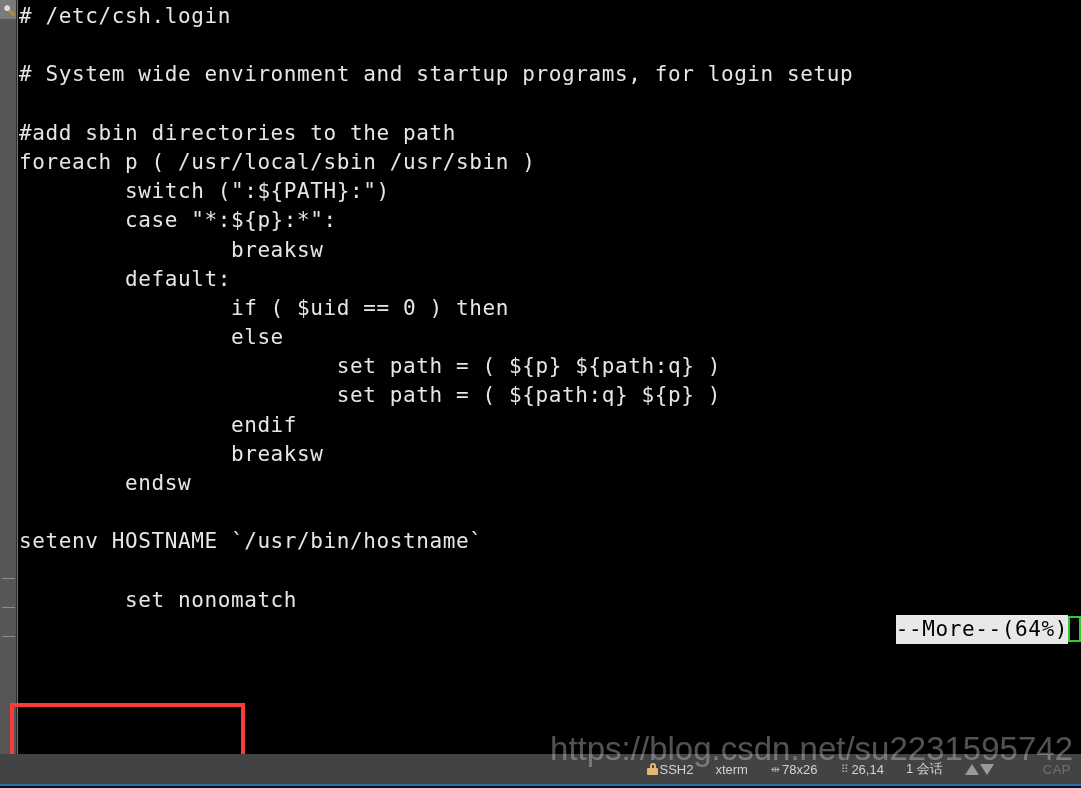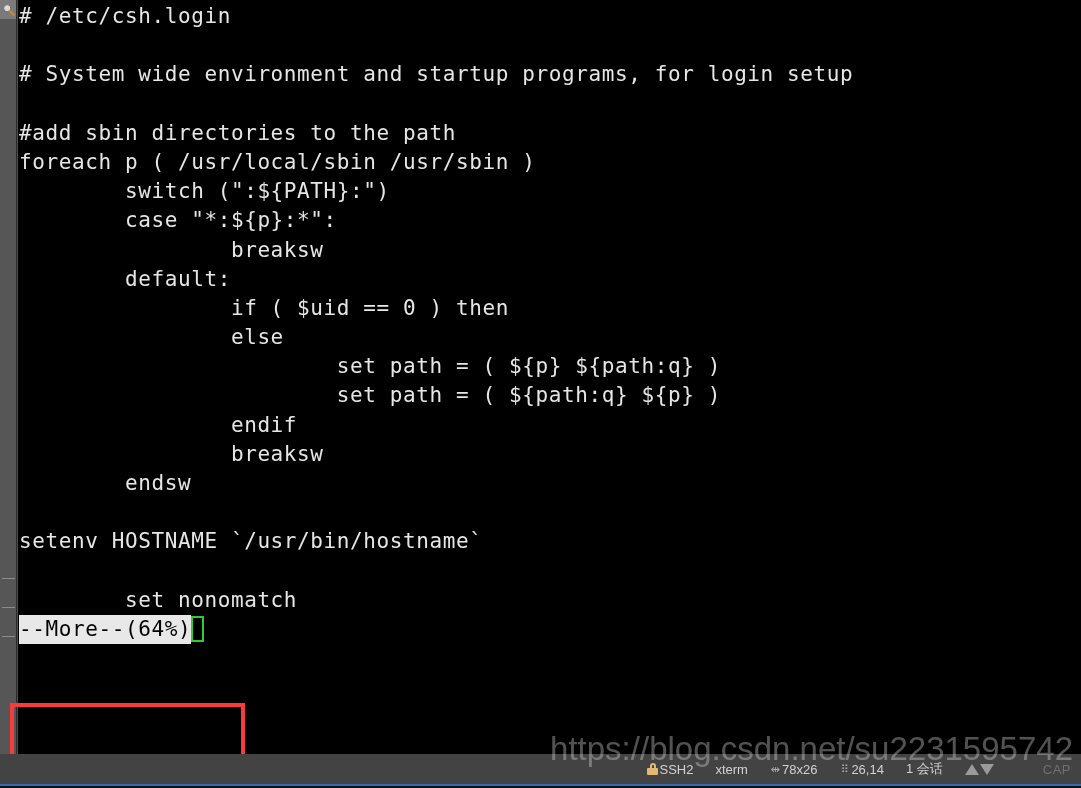--- a/index.html
+++ b/index.html
@@ -11,21 +11,21 @@
     width: 1081px;
     height: 788px;
     overflow: hidden;
     font-family: "DejaVu Sans Mono", "Liberation Mono", monospace;
   }
 
   #app {
     position: relative;
     width: 1081px;
     height: 788px;
-    background: #b91c1c;
+    background: #737373;
     overflow: hidden;
   }
 
   
   #sidebar {
     position: absolute;
     left: 0;
     top: 0;
     width: 17px;
     height: 774px;
@@ -74,20 +74,21 @@
     color: #e6e6e6;
     font-family: "DejaVu Sans Mono", "Liberation Mono", monospace;
     font-size: 21px;
     letter-spacing: 0.6px;
     white-space: pre;
     padding-left: 1px;
   }
   .term-line.reverse-row {
     height: 29.2px;
     line-height: 29.2px;
+    text-align: right;
   }
   .rev {
     background: #e8e8e8;
     color: #000000;
     padding: 2px 0 3px 0;
   }
   .cursor-block {
     display: inline-block;
     width: 13px;
     height: 26px;

